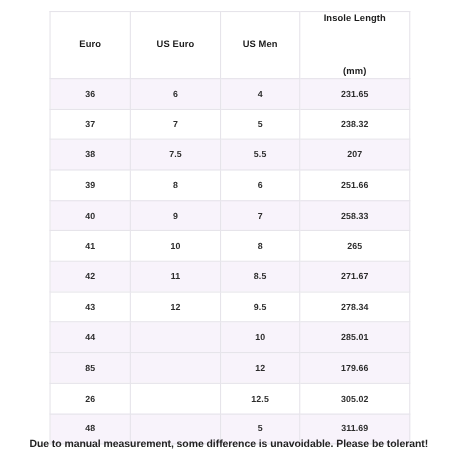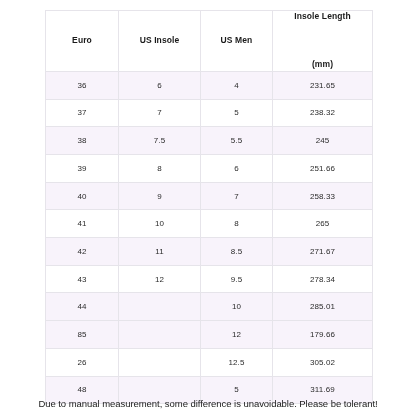--- a/index.html
+++ b/index.html
@@ -61,41 +61,41 @@
 
   thead th .unit {
     display: block;
     font-weight: bold;
     margin-top: 37px;
   }
 
   tbody td {
     height: 26.7px;
     font-size: 8px;
-    font-weight: normal;
+    font-weight: bold;
     color: #2b2b2b;
     letter-spacing: 0.1px;
   }
 
   tbody tr.shade td {
     background: #f8f3fb;
   }
   tbody tr.plain td {
     background: #ffffff;
     margin-top: 28px;
   }
 
   .footer-note {
     position: absolute;
     left: 0;
     right: 0;
     top: 398px;
     text-align: center;
     font-size: 9.5px;
-    font-weight: normal;
+    font-weight: bold;
     color: #222222;
     letter-spacing: -0.05px;
   }
 </style>
 </head>
 <body>
 
 <div class="page">
 
   <div class="size-table-wrap">
@@ -105,21 +105,21 @@
         <col class="c-women">
         <col class="c-men">
         <col class="c-insole">
       </colgroup>
       <thead>
         <tr>
           <th>
             <span>Euro</span>
           </th>
           <th>
-            <span>US Insole</span>
+            <span>US Euro</span>
           </th>
           <th>
             <span>US Men</span>
           </th>
           <th>
             <span>Insole Length</span>
             <span class="unit">(mm)</span>
           </th>
         </tr>
       </thead>
@@ -133,21 +133,21 @@
           <tr class="plain">
             <td>37</td>
             <td>7</td>
             <td>5</td>
             <td>238.32</td>
           </tr>
           <tr class="shade">
             <td>38</td>
             <td>7.5</td>
             <td>5.5</td>
-            <td>245</td>
+            <td>207</td>
           </tr>
           <tr class="plain">
             <td>39</td>
             <td>8</td>
             <td>6</td>
             <td>251.66</td>
           </tr>
           <tr class="shade">
             <td>40</td>
             <td>9</td>

